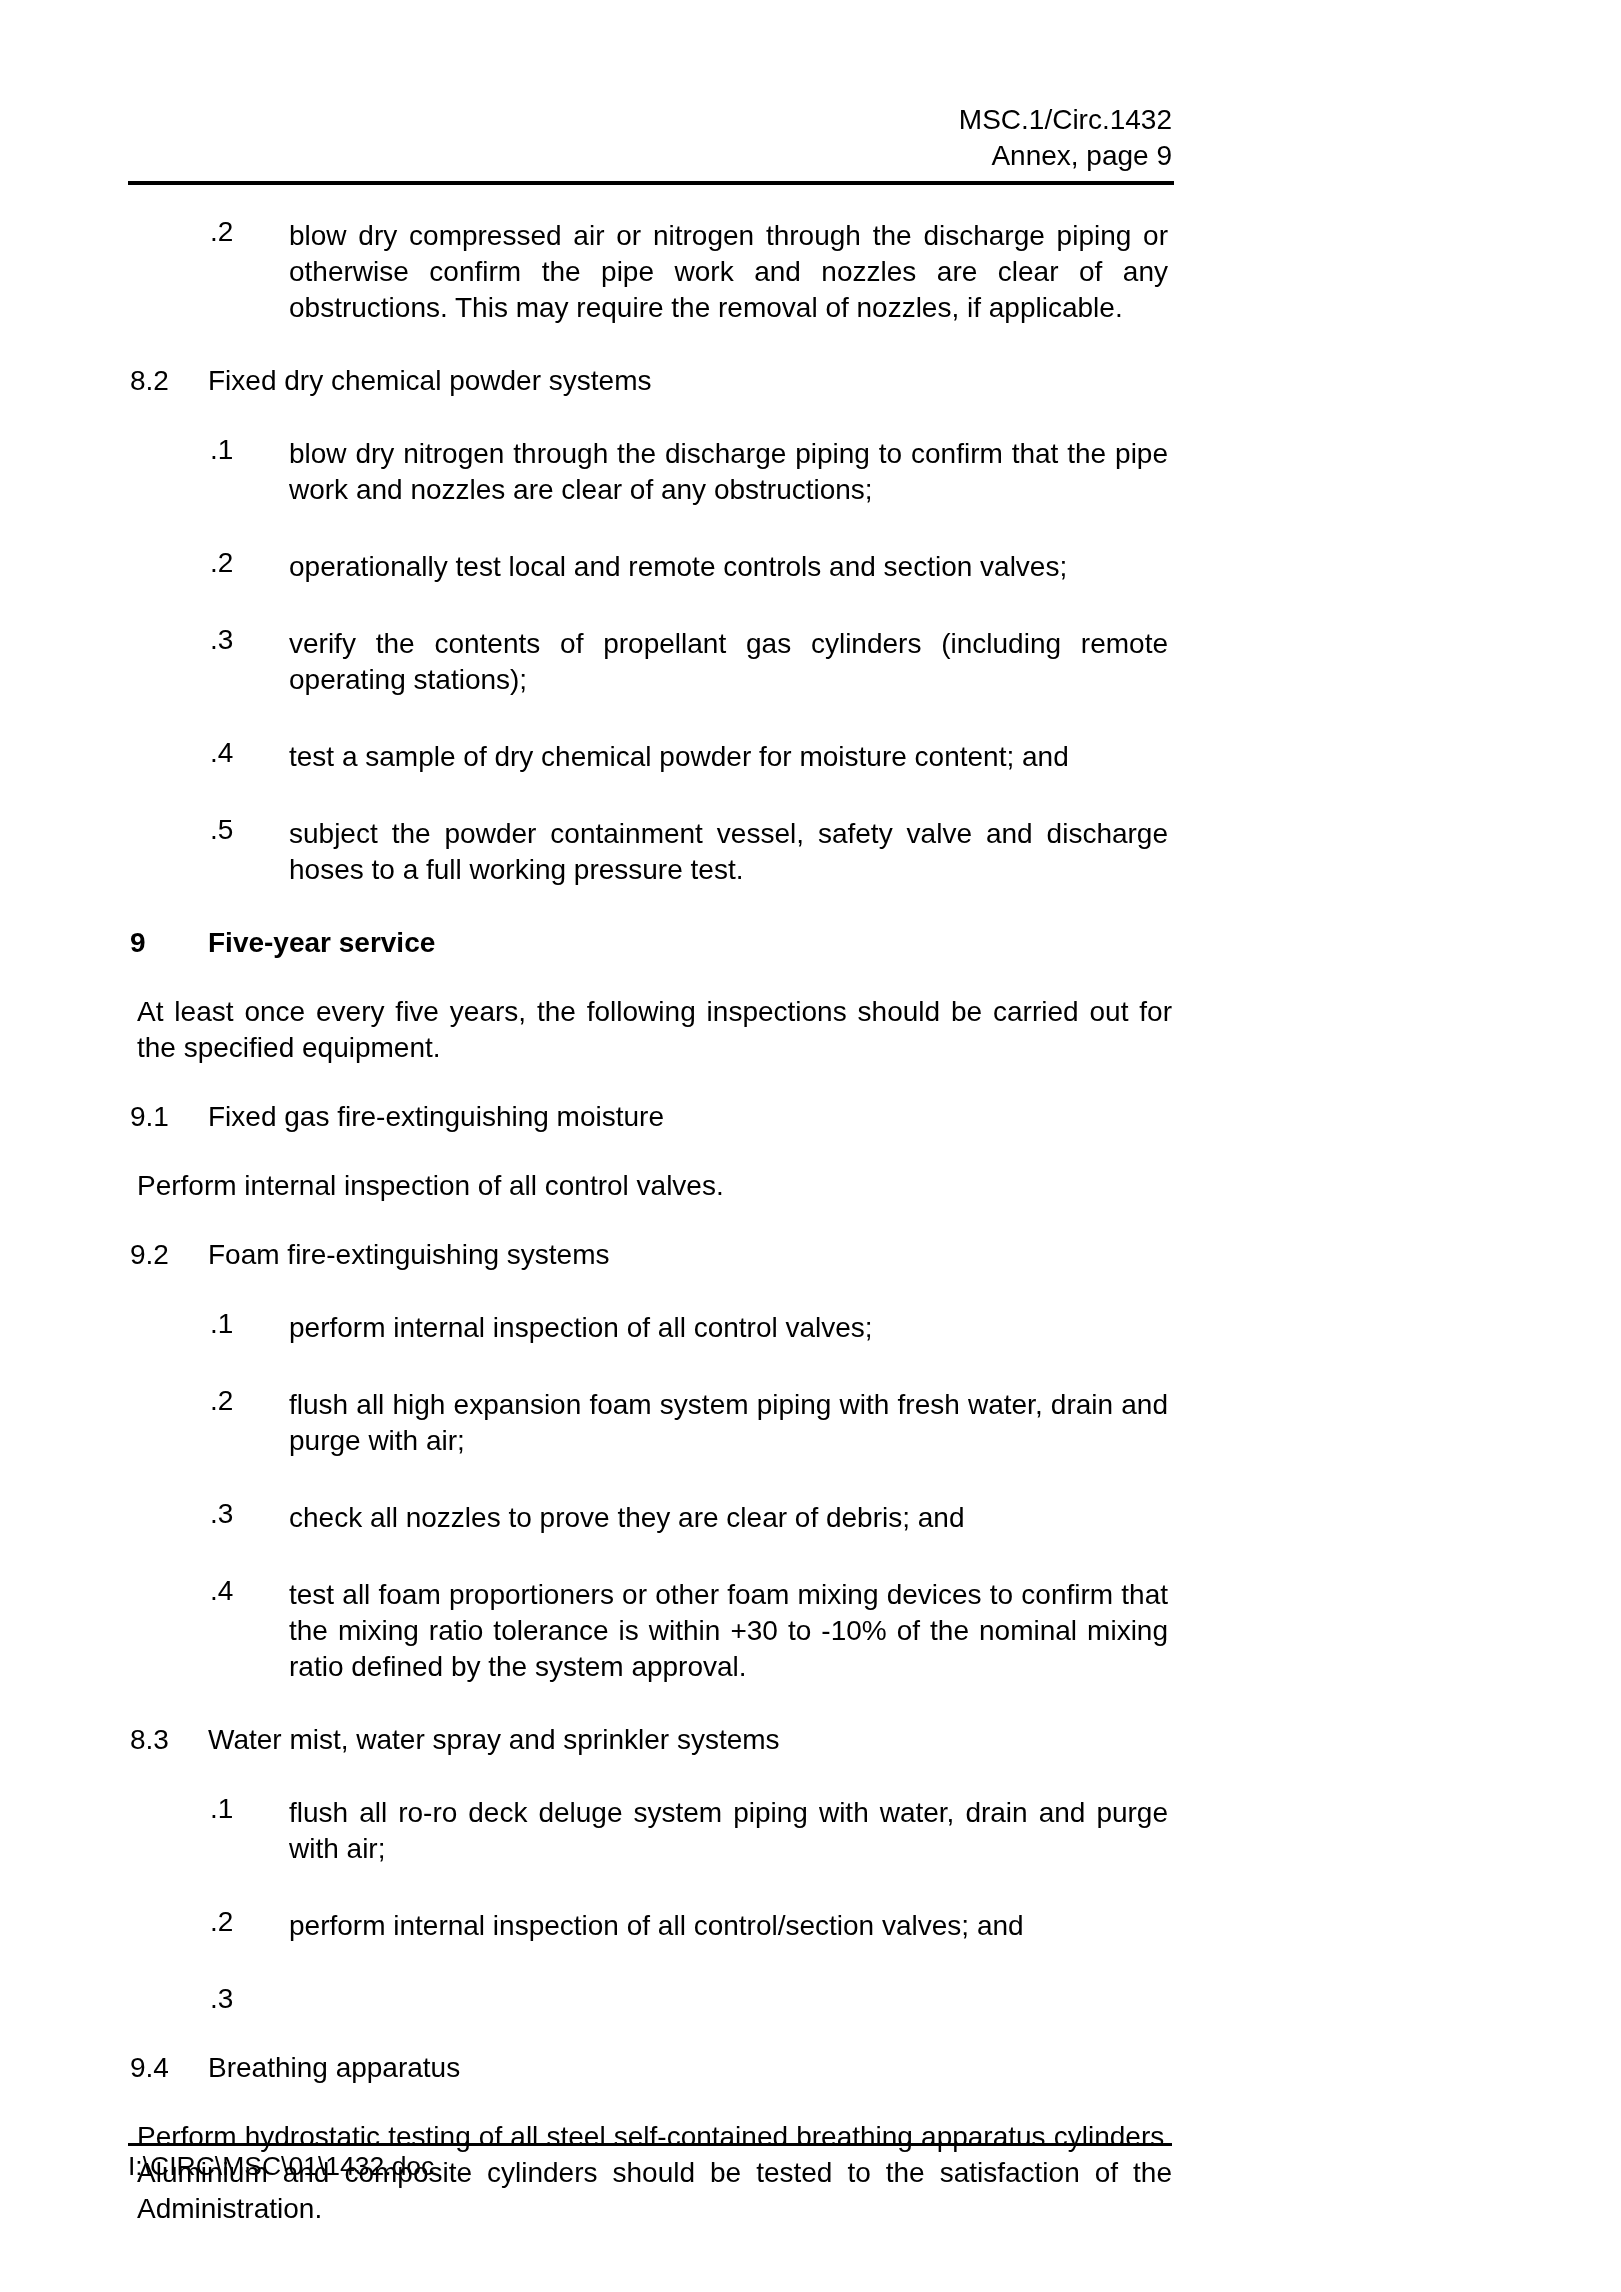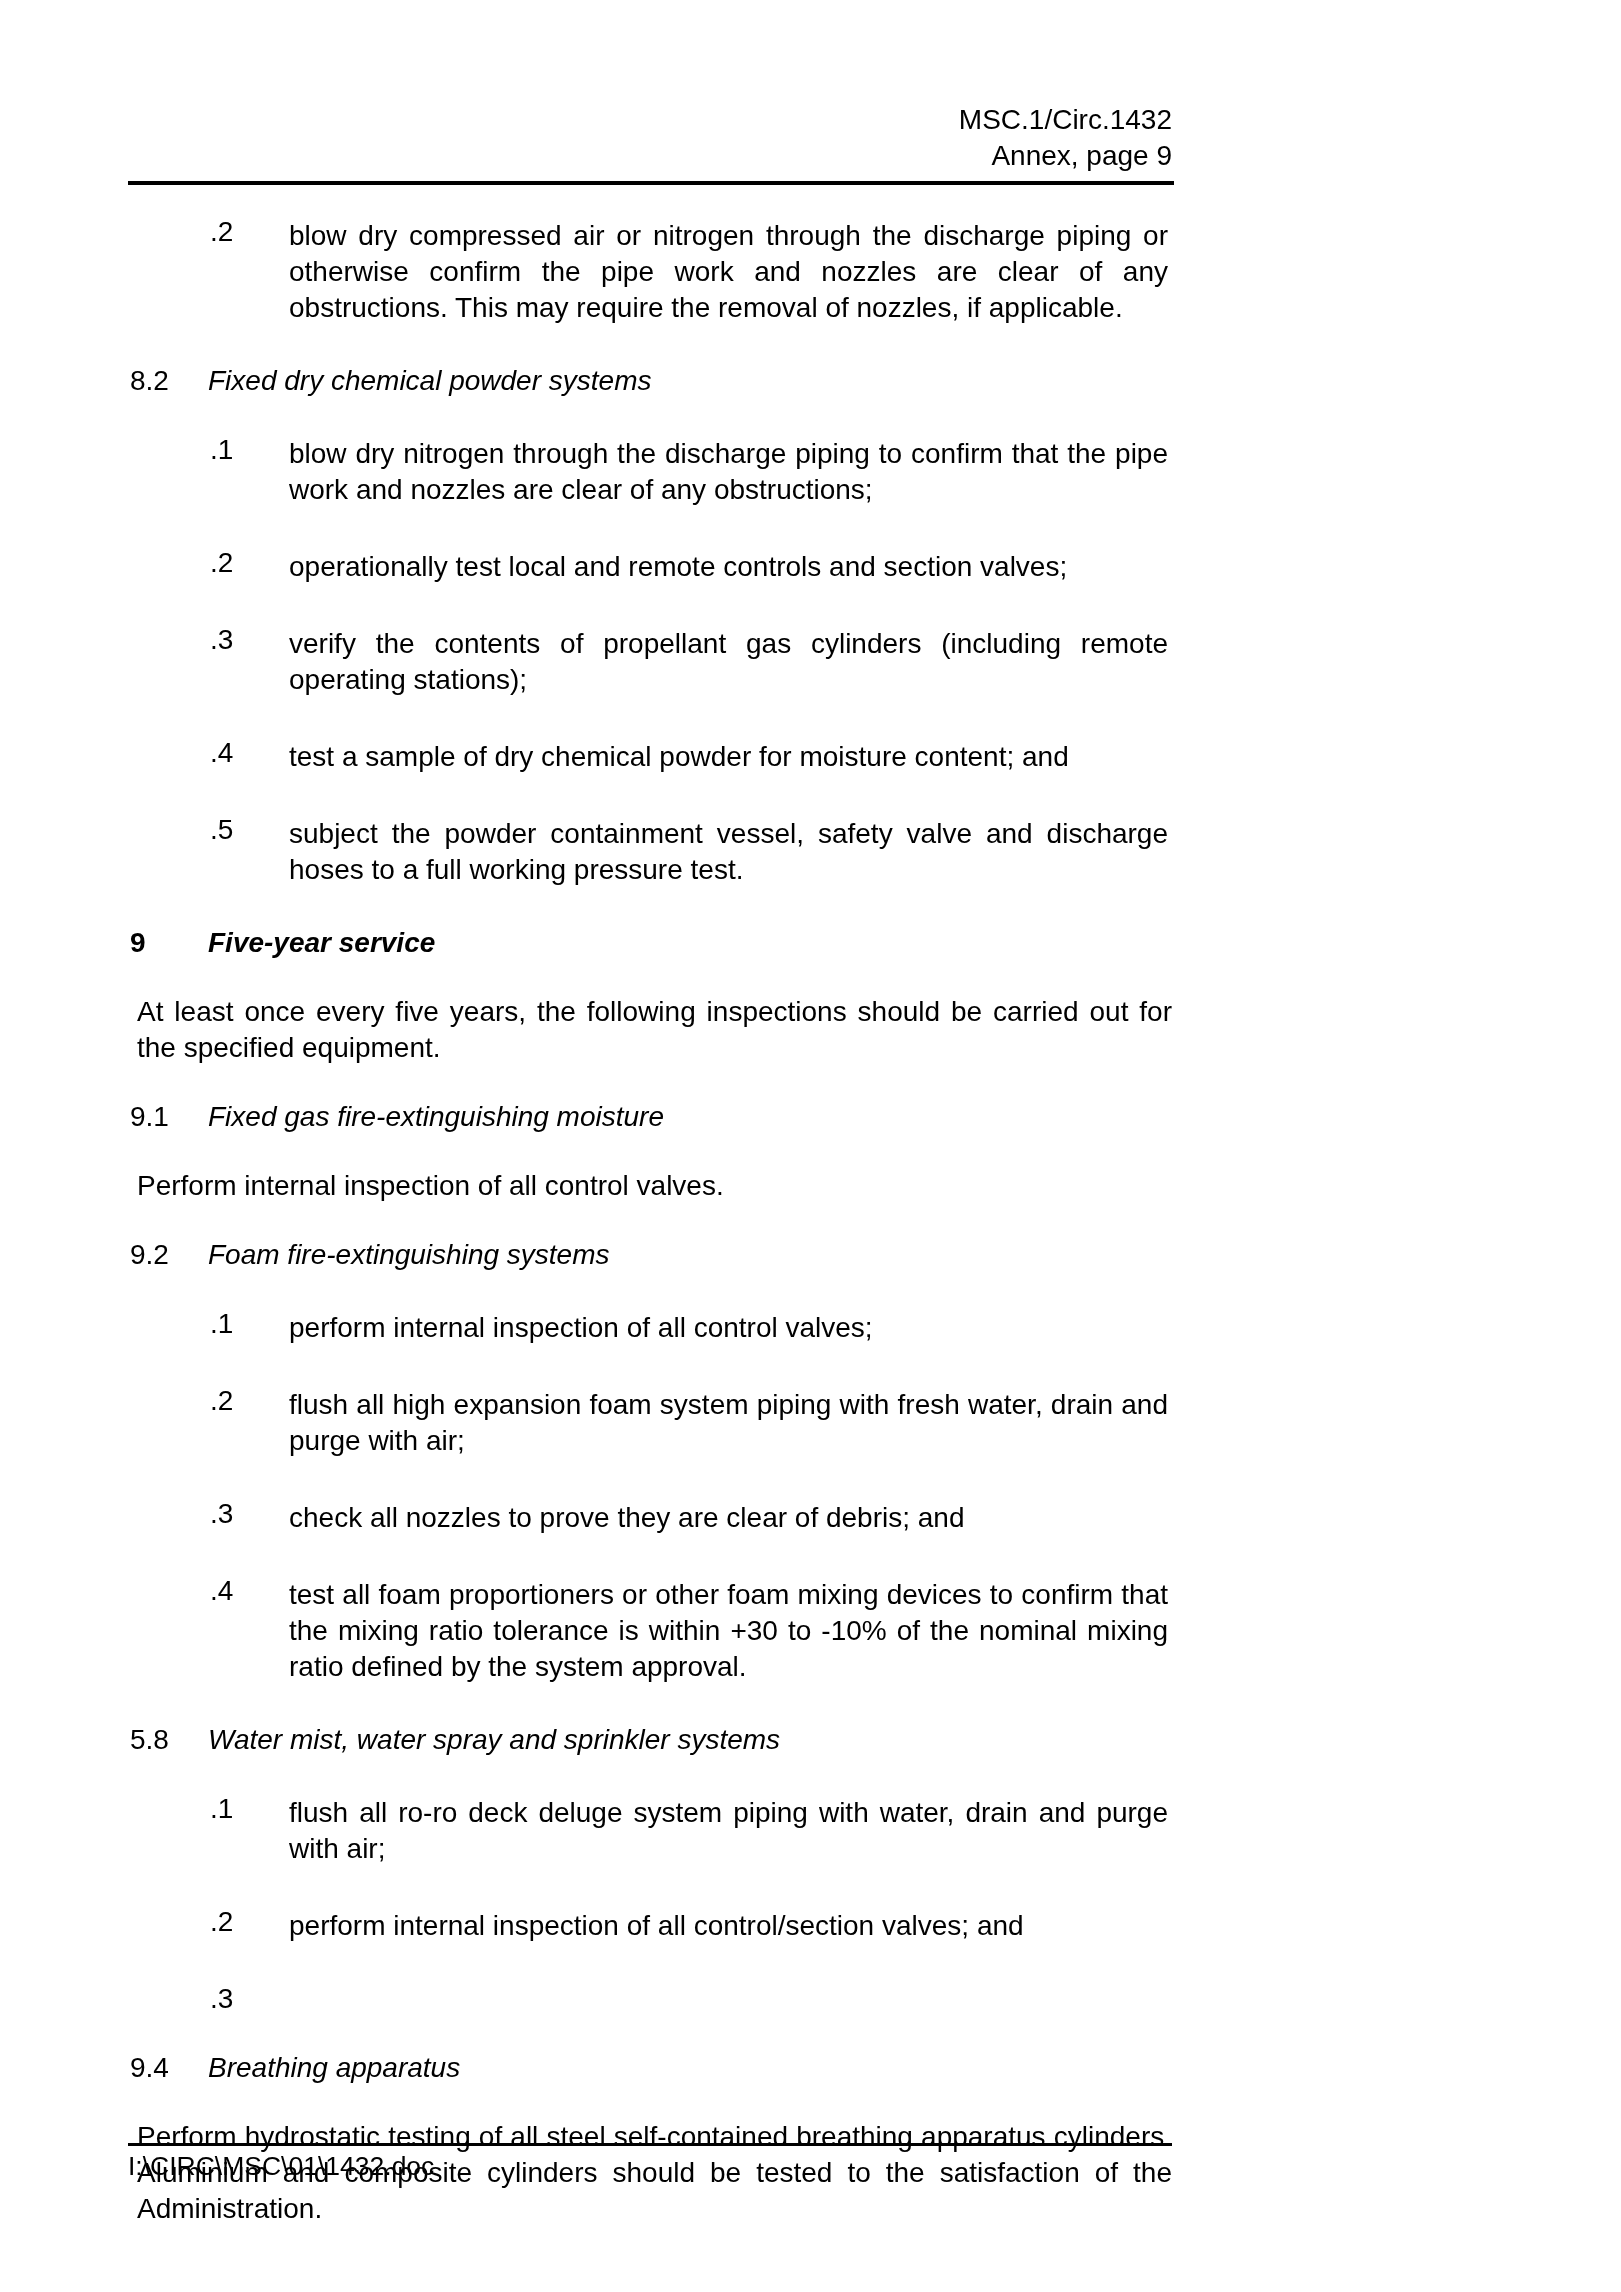--- a/index.html
+++ b/index.html
@@ -24,21 +24,21 @@
     margin: 6.9px 128px 0 128px;
     border: none;
     border-top: 4.9px solid #000000;
     height: 0;
   }
   .doc-body {
     margin: 29px 130px 0 130px;
   }
   .row { display: flex; margin: 0 0 33px 0; }
   .row.section .num { flex: 0 0 78px; }
-  .row.section .title { flex: 1; font-style: italic; }
+  .row.section .title { flex: 1; }
   .row.section.bold { font-weight: bold; }
   .row.item { padding-left: 80px; }
   .row.item .num { flex: 0 0 75px; }
   .row.item .text {
     flex: 1;
     margin: 4px;
     text-align: justify;
   }
   .para {
     margin: 0 0 33px 7px;
@@ -126,21 +126,21 @@
       </div>
       <div class="row item">
         <span class="num">.3</span>
         <p class="text">check all nozzles to prove they are clear of debris; and</p>
       </div>
       <div class="row item">
         <span class="num">.4</span>
         <p class="text">test all foam proportioners or other foam mixing devices to confirm that the mixing ratio tolerance is within +30 to -10% of the nominal mixing ratio defined by the system approval.</p>
       </div>
       <div class="row section">
-        <span class="num">5.8</span>
+        <span class="num">8.3</span>
         <span class="title">Water mist, water spray and sprinkler systems</span>
       </div>
       <div class="row item">
         <span class="num">.1</span>
         <p class="text">flush all ro-ro deck deluge system piping with water, drain and purge with air;</p>
       </div>
       <div class="row item">
         <span class="num">.2</span>
         <p class="text">perform internal inspection of all control/section valves; and</p>
       </div>

